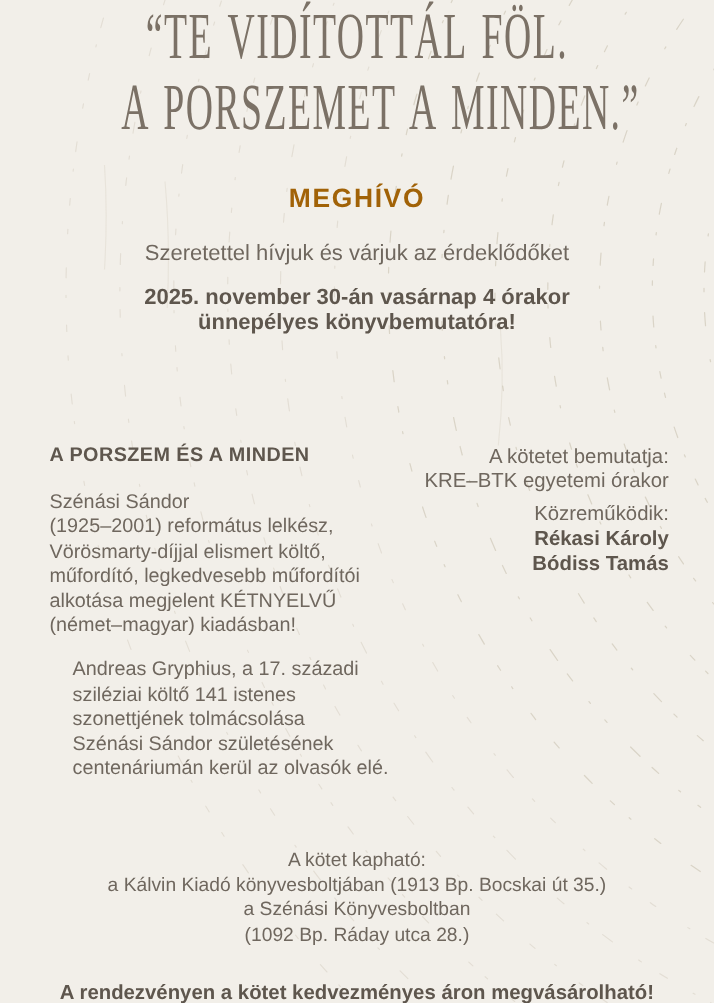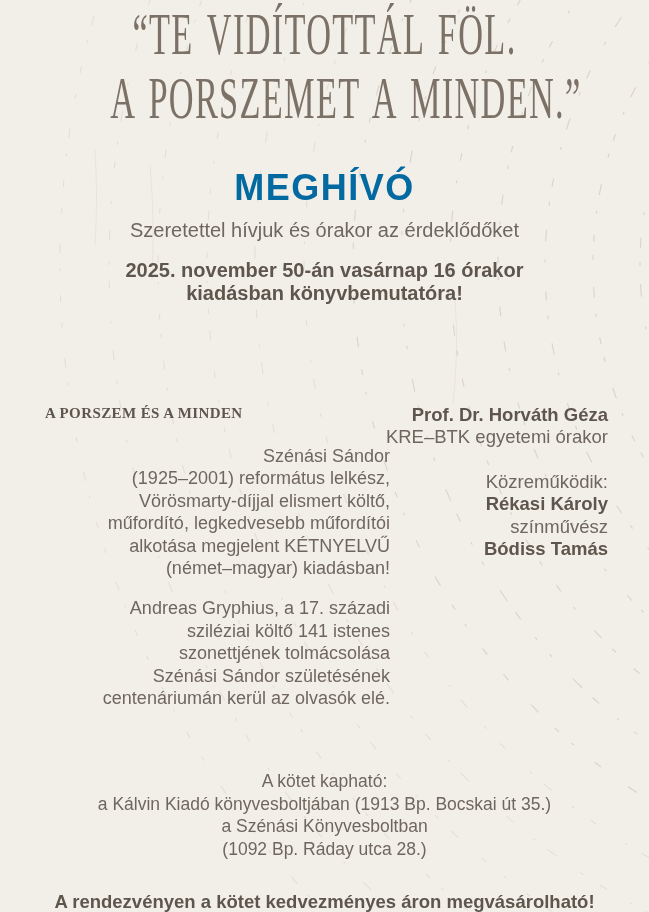--- a/index.html
+++ b/index.html
@@ -35,24 +35,24 @@
     line-height: 56px;
     letter-spacing: 2px;
     word-spacing: 6px;
     color: #7b7166;
     transform: scale(0.66, 1.15);
     transform-origin: 50% 0;
     white-space: nowrap;
   }
   .meghivo {
     top: 167px;
-    font-size: 36px;
+    font-size: 24px;
     font-weight: 600;
     letter-spacing: 1.5px;
-    color: #0369a1;
+    color: #a16207;
   }
   .intro {
     top: 219px;
     font-size: 20px;
   }
   .dateblock {
     top: 259px;
     font-size: 20px;
     line-height: 23px;
   }
@@ -64,42 +64,40 @@
     position: absolute;
     top: 402px;
     left: 45px;
     width: 345px;
     text-align: left;
     font-size: 18px;
     line-height: 22.4px;
   }
   .left-col .book-title {
     font-weight: 700;
-    font-size: 15px;
+    font-size: 18px;
     letter-spacing: 0.4px;
     color: #5e564d;
     line-height: 22px;
-    font-family: Liberation Serif, serif;
   }
   .para {
     white-space: pre-line;
     margin: 0;
-    text-align: right;
   }
   .para.first { margin-top: 21px; }
   .para.second { margin-top: 18px; margin-left: 21px; }
   .right-col {
     position: absolute;
     top: 404px;
     right: 41px;
     text-align: right;
     font-size: 18.5px;
     line-height: 22.4px;
   }
-  .right-col .group2 { margin-top: 22px; }
+  .right-col .group2 { margin-top: 7px; }
   .availability {
     top: 770px;
     font-size: 17.5px;
     line-height: 22.5px;
   }
   .footer-note {
     top: 891px;
     font-size: 18.5px;
   }
 </style>
@@ -131,49 +129,48 @@
   </g>
 </svg>
 
 <div class="block quote">
   <div>“TE VIDÍTOTTÁL FÖL.</div>
   <div>A PORSZEMET A MINDEN.”</div>
 </div>
 
 <div class="block meghivo">MEGHÍVÓ</div>
 
-<div class="block intro">Szeretettel hívjuk és órakor az érdeklődőket</div>
+<div class="block intro">Szeretettel hívjuk és várjuk az érdeklődőket</div>
 
 <div class="block dateblock">
-  <div class="bold">2025. november 50-án vasárnap 16 órakor</div>
-  <div class="bold">kiadásban könyvbemutatóra!</div>
+  <div class="bold">2025. november 30-án vasárnap 4 órakor</div>
+  <div class="bold">ünnepélyes könyvbemutatóra!</div>
 </div>
 
 <div class="left-col">
   <div class="book-title">A PORSZEM ÉS A MINDEN</div>
   <p class="para first">Szénási Sándor
 (1925–2001) református lelkész,
 Vörösmarty-díjjal elismert költő,
 műfordító, legkedvesebb műfordítói
 alkotása megjelent KÉTNYELVŰ
 (német–magyar) kiadásban!</p>
   <p class="para second">Andreas Gryphius, a 17. századi
 sziléziai költő 141 istenes
 szonettjének tolmácsolása
 Szénási Sándor születésének
 centenáriumán kerül az olvasók elé.</p>
 </div>
 
 <div class="right-col">
-  <div class="bold">Prof. Dr. Horváth Géza</div>
+  <div>A kötetet bemutatja:</div>
   <div>KRE–BTK egyetemi órakor</div>
   <div class="group2">
     <div>Közreműködik:</div>
     <div class="bold">Rékasi Károly</div>
-    <div>színművész</div>
     <div class="bold">Bódiss Tamás</div>
   </div>
 </div>
 
 <div class="block availability">
   <div>A kötet kapható:</div>
   <div>a Kálvin Kiadó könyvesboltjában (1913 Bp. Bocskai út 35.)</div>
   <div>a Szénási Könyvesboltban</div>
   <div>(1092 Bp. Ráday utca 28.)</div>
 </div>

